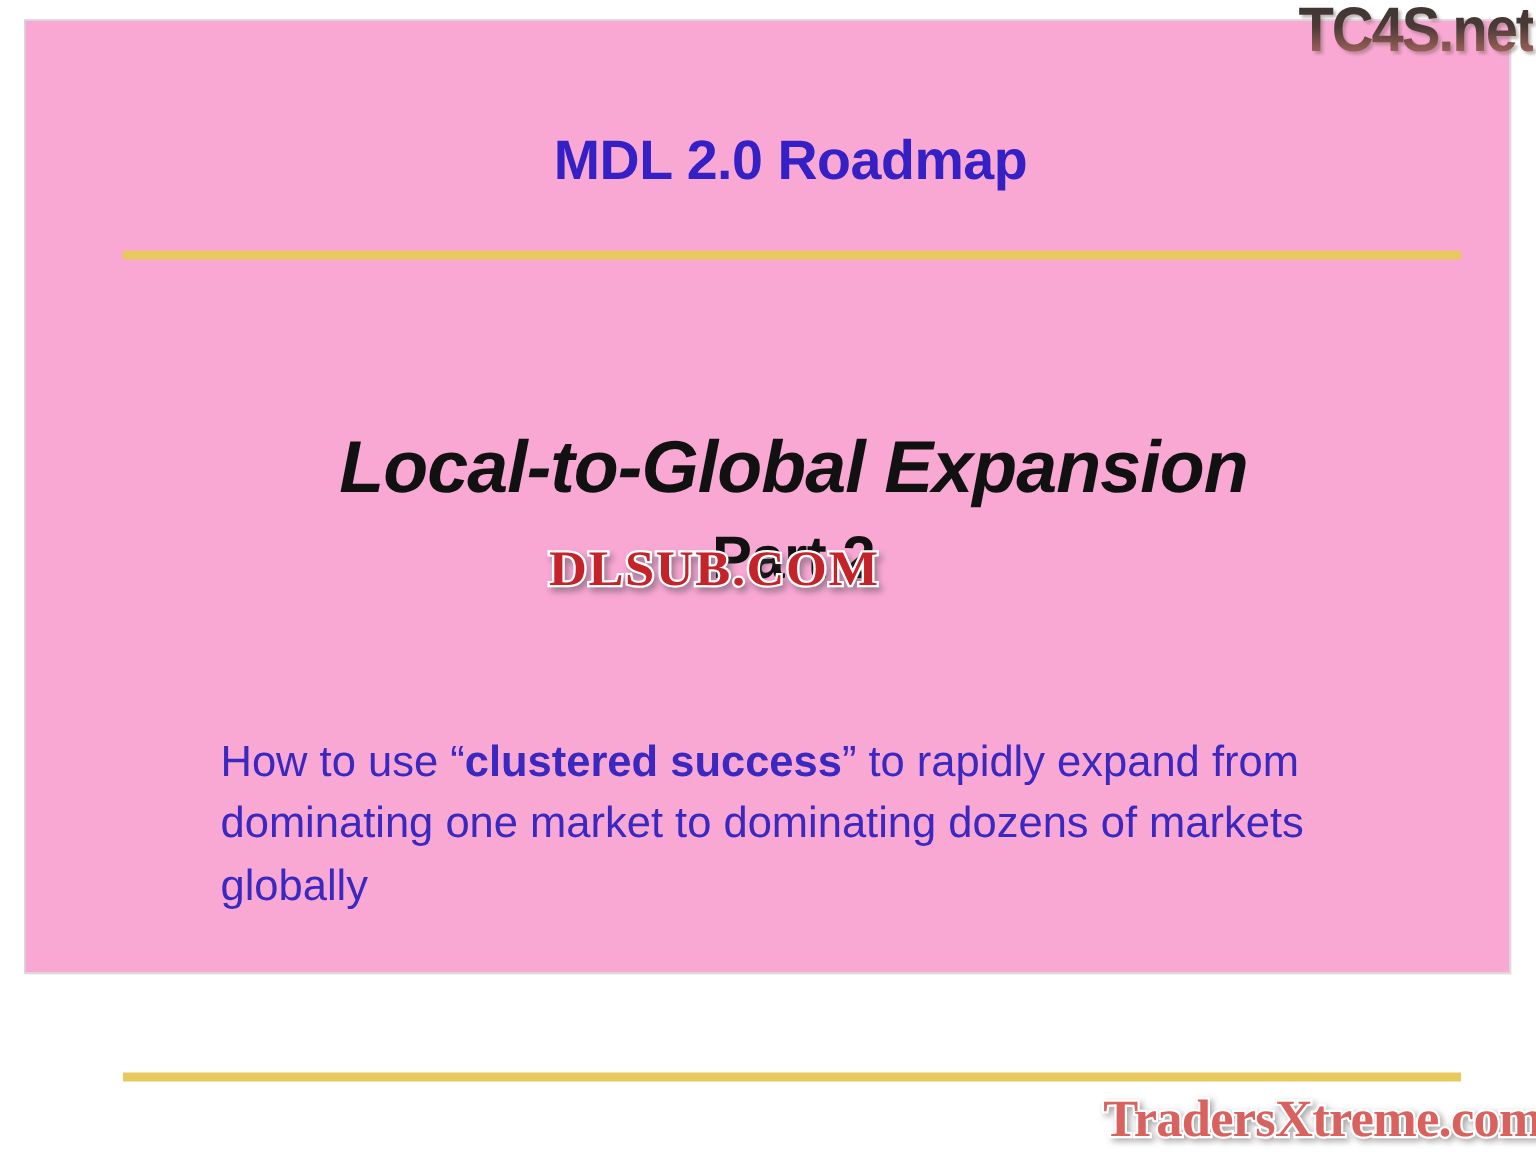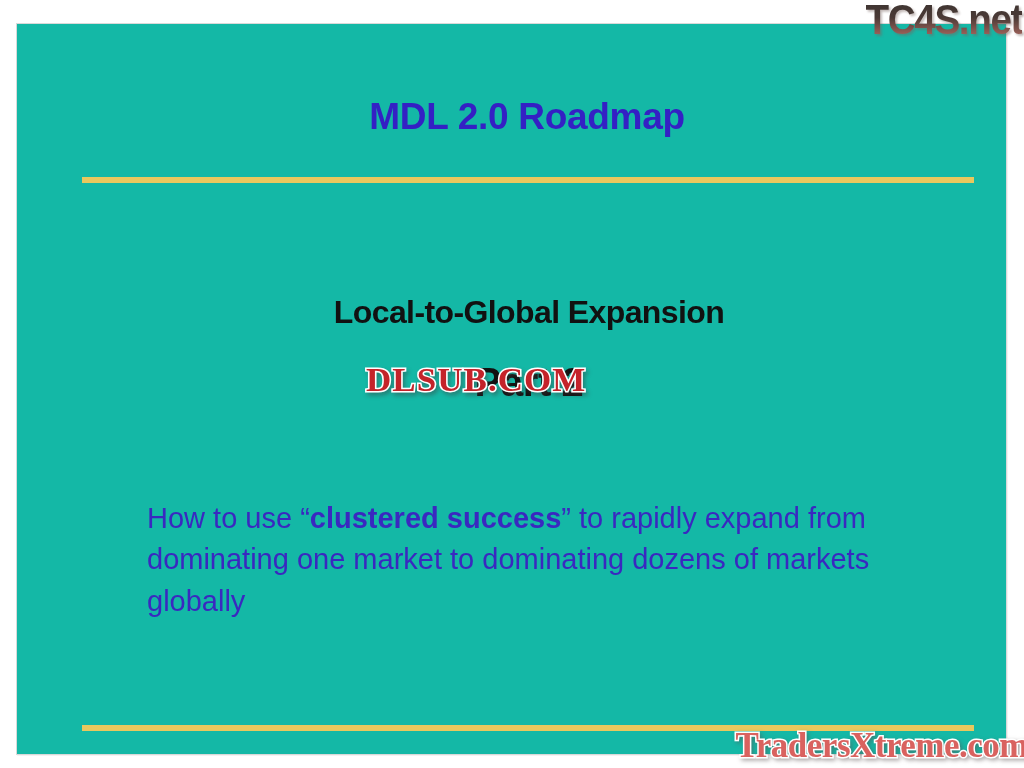--- a/index.html
+++ b/index.html
@@ -17,24 +17,24 @@
     position: relative;
     width: 1024px;
     height: 768px;
     background: #ffffff;
   }
 
   
   .slide-frame {
     position: absolute;
     left: 16px;
-    top: 23px;
+    top: 13px;
     width: 991px;
-    height: 732px;
-    background: #14b8a6;
+    height: 636px;
+    background: #f9a8d4;
     border: 1px solid #d9d9d9;
     box-shadow: 1px 1px 0 rgba(0,0,0,0.05);
     box-sizing: border-box;
   }
 
   
   .slide-title {
     position: absolute;
     left: 60px;
     top: 72px;
@@ -59,27 +59,28 @@
   .rule-top { top: 153px; }
   .rule-bottom { top: 701px; }
 
   
   .main-heading {
     position: absolute;
     left: 40px;
     top: 270px;
     width: 944px;
     text-align: center;
-    font-size: 32px;
+    font-size: 49px;
     font-weight: bold;
     color: #111111;
     letter-spacing: -0.6px;
     line-height: 1.18;
     font-family: "Liberation Sans", sans-serif;
     white-space: nowrap;
+    font-style: italic;
   }
 
   .part-label {
     position: absolute;
     left: 40px;
     top: 336px;
     width: 944px;
     text-align: center;
     font-size: 40px;
     font-weight: bold;

